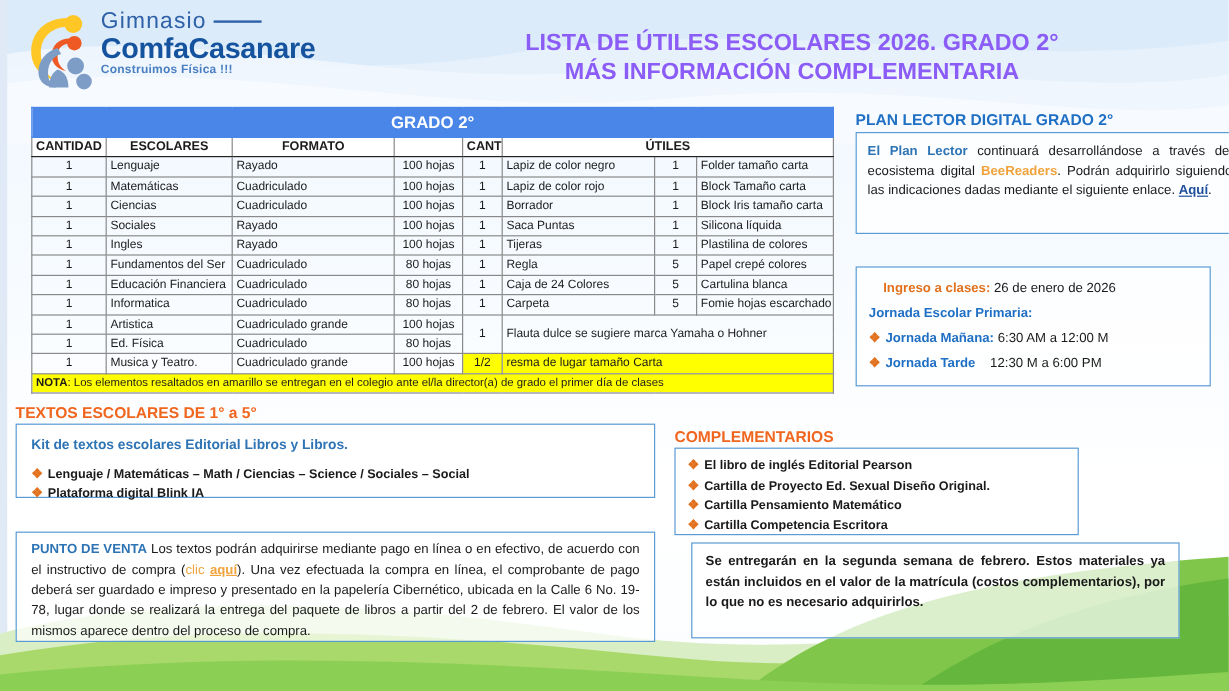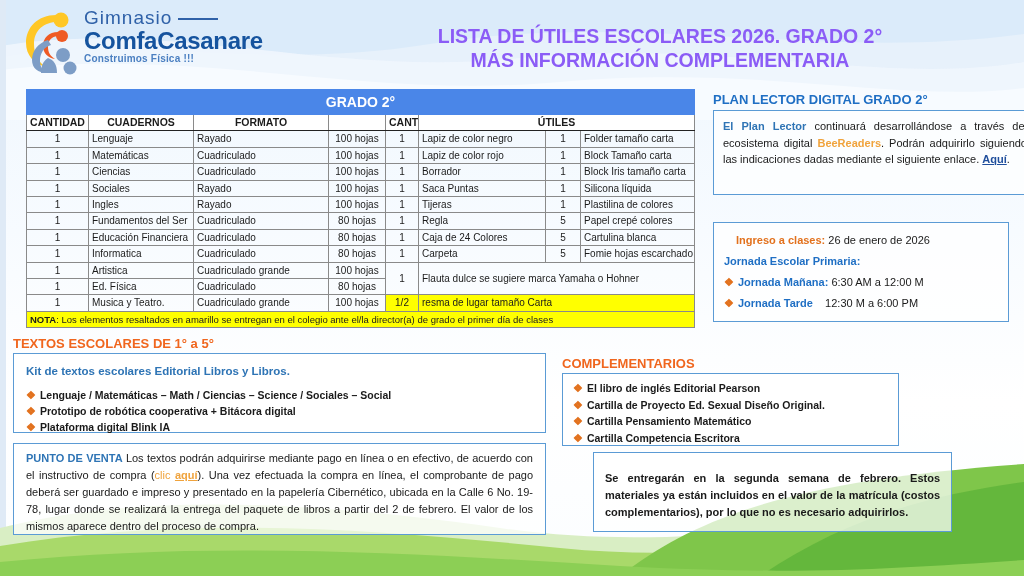--- a/index.html
+++ b/index.html
@@ -57,37 +57,37 @@
   .lnk{color:#1f4e9c;font-weight:bold;text-decoration:underline;}
 
   .info-box{position:absolute;left:713px;top:222px;width:296px;height:100px;padding:7px 10px;}
   .info-box p{font-size:11px;line-height:21px;color:#1a1a1a;}
   .lbl-orange{color:#e2711d;font-weight:bold;padding-left:12px;}
   .lbl-blue{color:#1f6fc4;font-weight:bold;}
   .di{color:#e2711d;font-weight:bold;margin-right:4px;}
 
   
   .textos-title{position:absolute;left:13px;top:336px;color:#f0661e;}
-  .textos-box{position:absolute;left:13px;top:353px;width:533px;height:80px;padding:8px 12px;}
+  .textos-box{position:absolute;left:13px;top:353px;width:533px;height:62px;padding:8px 12px;}
   .textos-box .lead{font-size:11.5px;color:#2e74b5;font-weight:bold;line-height:18px;margin-bottom:7px;}
   .bullet{font-size:10.5px;color:#1a1a1a;font-weight:bold;line-height:16px;}
   .bullet .di{font-size:11px;}
 
   .punto-box{position:absolute;left:13px;top:443px;width:533px;height:92px;padding:6px 12px;}
   .punto-box p{font-size:11px;line-height:17px;color:#1a1a1a;text-align:justify;}
   .pv{color:#2e74b5;font-weight:bold;margin-top:32px;}
   .clic{color:#f0a33c;}
   .aqui{color:#f0a33c;text-decoration:underline;font-weight:bold;}
 
   
   .comp-title{position:absolute;left:562px;top:356px;color:#f0661e;}
   .comp-box{position:absolute;left:562px;top:373px;width:337px;height:73px;padding:6px 10px;}
   .comp-box .bullet{line-height:16.5px;font-size:10.5px;}
 
-  .comp2-box{position:absolute;left:593px;top:452px;width:359px;height:80px;padding:17px 11px;}
+  .comp2-box{position:absolute;left:576px;top:452px;width:407px;height:80px;padding:7px 11px;}
   .comp2-box p{font-size:11px;line-height:17px;color:#1a1a1a;text-align:justify;font-weight:bold;}
 </style>
 </head>
 <body>
 
 <div id="stage">
 
   <div class="bg-base"></div>
 
   <svg class="bg-wave" viewBox="0 0 1024 120" preserveAspectRatio="none">
@@ -142,21 +142,21 @@
           <col style="width:127px">
           <col style="width:35px">
           <col style="width:114px">
       </colgroup>
       <tbody id="tbody-grid">
           <tr>
             <td class="t-title" colspan="8">GRADO 2°</td>
           </tr>
           <tr>
             <td class="t-head" colspan="1">CANTIDAD</td>
-            <td class="t-head" colspan="1">CUADERNOS</td>
+            <td class="t-head" colspan="1">ESCOLARES</td>
             <td class="t-head" colspan="1">FORMATO</td>
             <td class="t-head" colspan="1"></td>
             <td class="t-head" colspan="1">CANT</td>
             <td class="t-head" colspan="3">ÚTILES</td>
           </tr>
           <tr>
             <td class="c-num">1</td>
             <td class="c-txt">Lenguaje</td>
             <td class="c-txt">Rayado</td>
             <td class="c-hojas">100 hojas</td>
@@ -276,21 +276,20 @@
     <p><span class="lbl-blue">Jornada Escolar Primaria:</span></p>
     <p><span class="di">❖</span><span class="lbl-blue">Jornada Mañana:</span><span> 6:30 AM a 12:00 M</span></p>
     <p><span class="di">❖</span><span class="lbl-blue">Jornada Tarde</span><span style="white-space:pre">    12:30 M a 6:00 PM</span></p>
   </div>
 
   <div class="sect-title textos-title">TEXTOS ESCOLARES DE 1° a 5°</div>
   <div class="panel textos-box">
     <div class="lead">Kit de textos escolares Editorial Libros y Libros.</div>
     <div id="textos-items">
         <div class="bullet"><span class="di">❖</span><span>Lenguaje / Matemáticas – Math / Ciencias – Science / Sociales – Social</span></div>
-        <div class="bullet"><span class="di">❖</span><span>Prototipo de robótica cooperativa + Bitácora digital</span></div>
         <div class="bullet"><span class="di">❖</span><span>Plataforma digital Blink IA</span></div>
       </div>
   </div>
 
   <div class="panel punto-box">
     <p>
       <span class="pv">PUNTO DE VENTA</span><span> Los textos podrán adquirirse mediante pago en línea o en efectivo, de acuerdo con el instructivo de compra (</span><span class="clic">clic </span><span class="aqui">aquí</span><span>). Una vez efectuada la compra en línea, el comprobante de pago deberá ser guardado e impreso y presentado en la papelería Cibernético, ubicada en la Calle 6 No. 19-78, lugar donde se realizará la entrega del paquete de libros a partir del 2 de febrero. El valor de los mismos aparece dentro del proceso de compra.</span>
     </p>
   </div>
 

